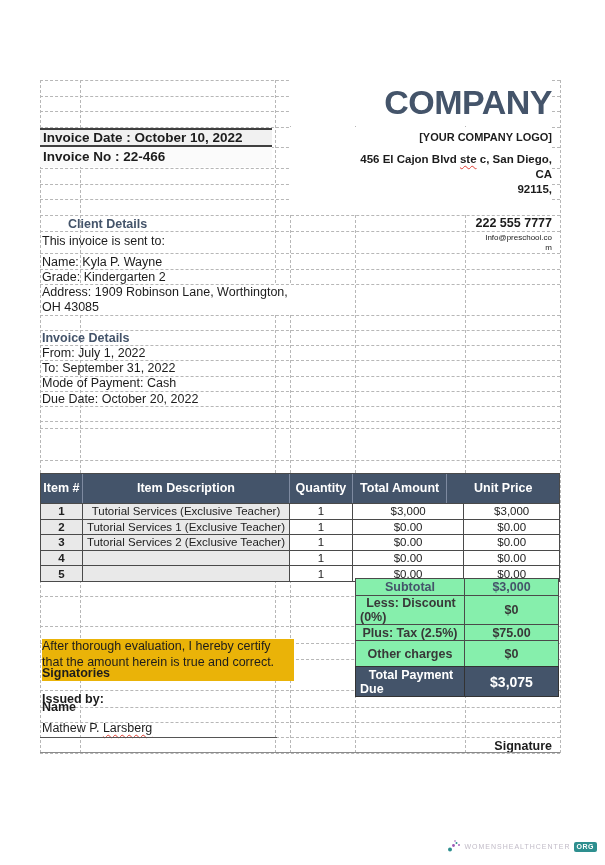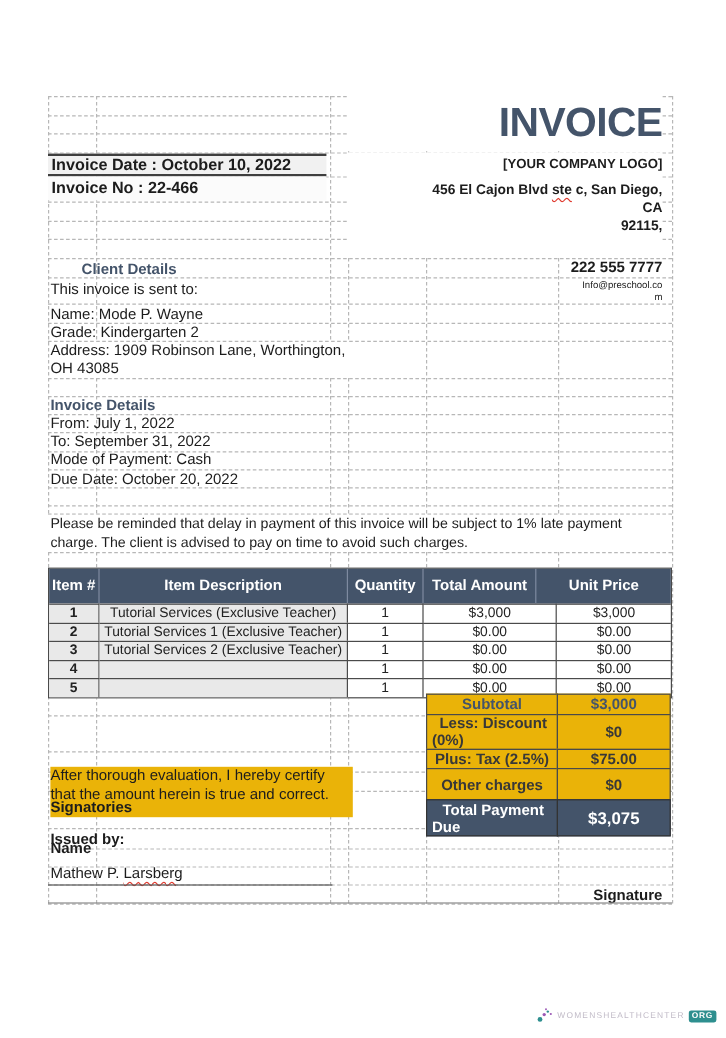--- a/index.html
+++ b/index.html
@@ -46,21 +46,21 @@
   .tr.th .td{border-top:none;border-right:1px solid #7e8aa0;color:#fff;font-weight:bold;
              font-size:12.5px;line-height:13px;}
   .tr.th .td:last-child{border-right:none;}
   .c0{width:42px;}.c1{width:208px;}.c2{width:63px;}.c3{width:112px;}.c4{width:95px;}
   .tr:not(.th) .c0,.tr:not(.th) .c1{background:#e9e9e9;}
 
   .totals{position:absolute;left:315px;top:498px;width:205px;}
   .trow{display:flex;margin-top:-1px;}
   .trow:first-child{margin-top:0;}
   .tlab,.tval{box-sizing:border-box;border:1px solid #4a4a4a;display:flex;align-items:center;
-              justify-content:center;font-weight:bold;font-size:12.5px;background:#eab308;}
+              justify-content:center;font-weight:bold;font-size:12.5px;background:#86efac;}
   .tlab{width:110px;}
   .tval{width:95px;margin-left:-1px;}
   .row-sub .tlab,.row-sub .tval{height:18px;color:var(--accent);}
   .row-disc .tlab,.row-disc .tval{height:30px;color:#383838;}
   .row-tax .tlab,.row-tax .tval{height:17px;color:#383838;}
   .row-oth .tlab,.row-oth .tval{height:27px;color:#383838;}
   .row-grand .tlab,.row-grand .tval{height:31px;background:var(--accent);color:#fff;border-color:#333;}
   .row-grand .tval{font-size:14px;}
   .wrapleft{width:100%;text-align:center;text-align-last:left;line-height:14px;padding:0 2px 0 4px;box-sizing:border-box;}
 
@@ -117,50 +117,49 @@
       <div class="hline" style="top: 579px;"></div>
       <div class="hline" style="top: 610px;"></div>
       <div class="hline" style="top: 627px;"></div>
       <div class="hline" style="top: 642px;"></div>
       <div class="hline" style="top: 657px;"></div>
       <div class="hline" style="top: 673px;"></div>
     </div>
 
   <div class="sheet">
 
-    <div class="abs title">INVOICE</div>
+    <div class="abs title">COMPANY</div>
 
     <div class="abs daterow">Invoice Date : October 10, 2022</div>
     <div class="abs norow">Invoice No : 22-466</div>
 
     <div class="abs company">
       <div class="logo">[YOUR COMPANY LOGO]</div>
       <div class="addr"><span>456 El Cajon Blvd </span><span class="misspell">ste</span><span> c, San Diego,</span></div>
       <div class="addr">CA</div>
       <div class="addr">92115,</div>
     </div>
     <div class="abs phone">222 555 7777</div>
     <div class="abs email">
         <span>Info@preschool.co</span>
         <span>m</span>
       </div>
 
     <div class="abs fs b accent" style="left:28px;top:137px;">Client Details</div>
     <div class="abs fs" style="left:2px;top:154px;">This invoice is sent to:</div>
-    <div class="abs fs" style="left:2px;top:175px;">Name: Mode P. Wayne</div>
+    <div class="abs fs" style="left:2px;top:175px;">Name: Kyla P. Wayne</div>
     <div class="abs fs" style="left:2px;top:190px;">Grade: Kindergarten 2</div>
     <div class="abs fs addrblock">Address: 1909  Robinson Lane, Worthington, OH 43085</div>
 
     <div class="abs fs b accent" style="left:2px;top:251px;">Invoice Details</div>
     <div class="abs fs" style="left:2px;top:266px;">From: July 1, 2022</div>
     <div class="abs fs" style="left:2px;top:281px;">To: September 31, 2022</div>
     <div class="abs fs" style="left:2px;top:296px;">Mode of Payment: Cash</div>
     <div class="abs fs" style="left:2px;top:312px;">Due Date: October 20, 2022</div>
 
-    <div class="abs notice">Please be reminded that delay in payment of this invoice will be subject to 1% late payment charge. The client is advised to pay on time to avoid such charges.</div>
 
     <div class="tbl">
       <div class="tr th">
         <div class="td c0">Item #</div>
         <div class="td c1">Item Description</div>
         <div class="td c2">Quantity</div>
         <div class="td c4">Total Amount</div>
         <div class="td c3">Unit Price</div>
       </div>
       <div class="tr">

